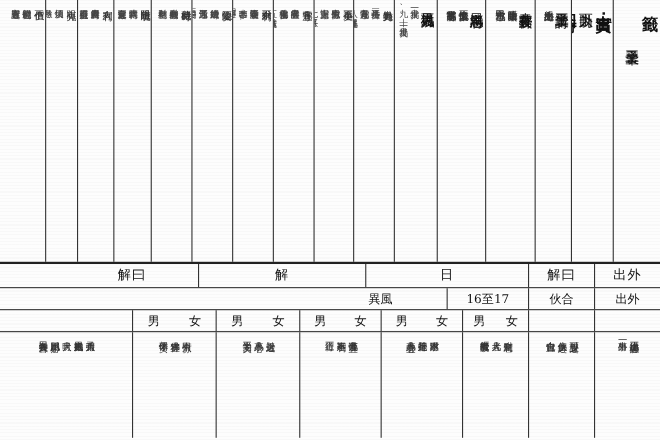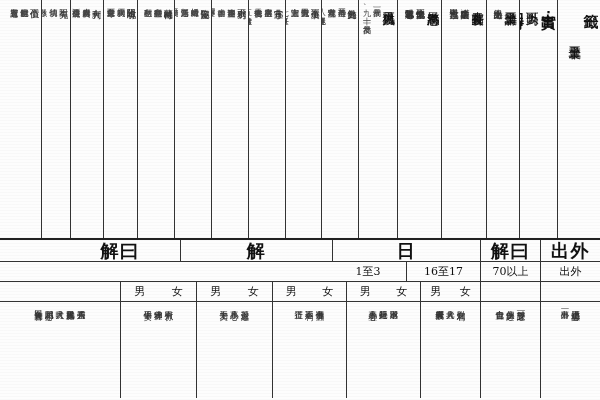--- a/index.html
+++ b/index.html
@@ -59,21 +59,21 @@
   .brow{display:flex;flex-direction:row-reverse;box-sizing:border-box;width:600px;}
   .bhead{height:22px;border-bottom:1px solid #333;}
   .bsub{height:20px;border-bottom:1px solid #333;}
   .bbody{height:116px;}
   .bcell{
     box-sizing:border-box;border-left:1px solid #333;
     display:flex;align-items:center;justify-content:center;
     font-size:12px;overflow:hidden;text-align:center;
   }
   .bcell:last-child{border-left:none;}
-  .bcell.hd{font-weight:bold;font-size:18px;letter-spacing:.08em;}
+  .bcell.hd{font-weight:normal;font-size:12px;letter-spacing:.08em;}
   .bcell.sub{font-size:11px;}
   .bcell.body{
     align-items:flex-start;justify-content:center;
     flex-direction:row-reverse;padding-top:2px;
   }
   .bcell.body .vcol{font-size:10px;margin:0 1px;}
   .bcell.body .vcol.sm{font-size:8.5px;color:#333;}
   .ageduo{display:flex;flex-direction:row-reverse;width:100%;justify-content:space-around;font-size:11px;}
 </style>
 </head>
@@ -189,23 +189,23 @@
     <div class="brow bhead">
       <div class="bcell hd" style="width:60px">出外</div>
       <div class="bcell hd" style="width:60px">解曰</div>
       <div class="bcell hd" style="width:148px">日</div>
       <div class="bcell hd" style="width:152px">解</div>
       <div class="bcell hd" style="width:120px">解曰</div>
     </div>
 
     <div class="brow bsub">
       <div class="bcell sub" style="width:60px">出外</div>
-      <div class="bcell sub" style="width:60px">70以上</div>
+      <div class="bcell sub" style="width:60px">伙合</div>
       <div class="bcell sub" style="width:74px">16至17</div>
-      <div class="bcell sub" style="width:76px">1至3</div>
+      <div class="bcell sub" style="width:120px">異風</div>
     </div>
 
     <div class="brow bsub">
       <div class="bcell sub" style="width:60px"></div>
       <div class="bcell sub" style="width:60px"></div>
       <div class="bcell sub" style="width:60px">
         <div class="ageduo">
           <span>女</span>
           <span>男</span>
         </div>

